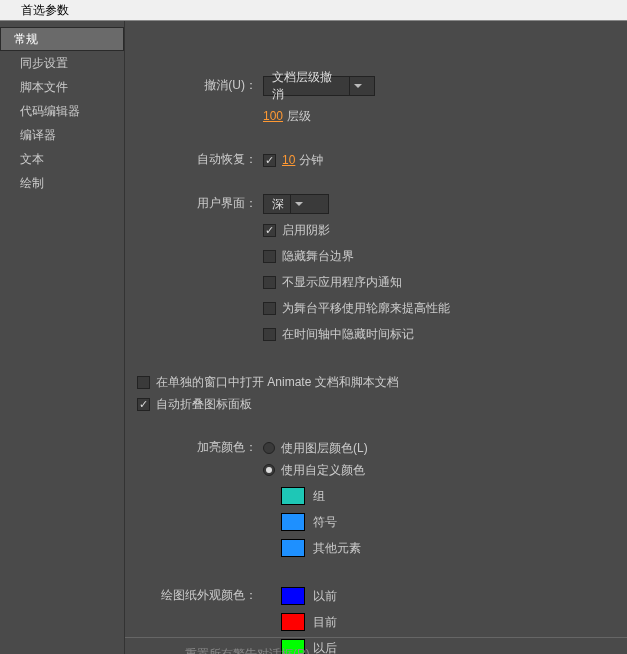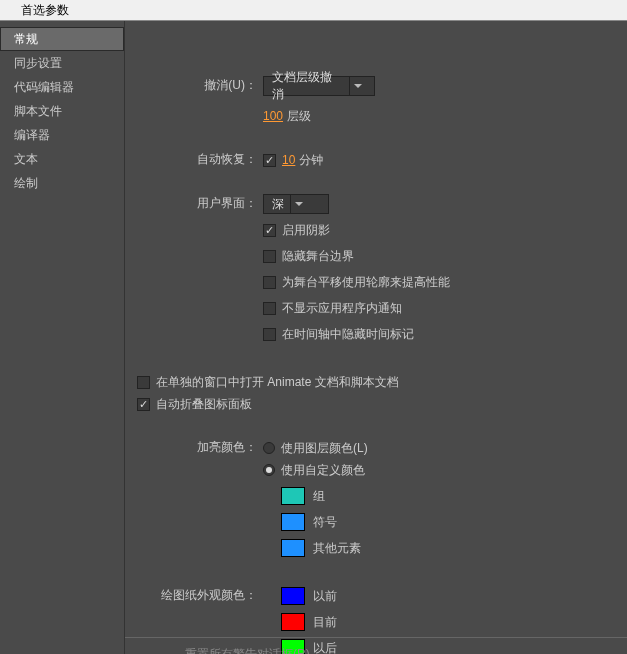--- a/index.html
+++ b/index.html
@@ -34,21 +34,21 @@
     display: flex;
     background: #4a4a4a;
   }
   .sidebar {
     width: 124px;
     background: #4a4a4a;
     border-right: 1px solid #333;
     padding-top: 6px;
   }
   .sidebar-item {
-    padding: 4px 8px 4px 14px;
+    padding: 4px 8px 4px 20px;
     color: #cccccc;
     cursor: default;
     font-size: 12px;
     line-height: 16px;
   }
   .sidebar-item.selected {
     background: #6a6a6a;
     color: #ffffff;
     border: 1px solid #2a2a2a;
     margin: 0;
@@ -187,22 +187,22 @@
 </head>
 <body>
 
 <div class="window">
   <div class="titlebar">首选参数</div>
   <div class="body">
 
     <div class="sidebar">
       <div class="sidebar-item selected"><span>常规</span></div>
       <div class="sidebar-item"><span>同步设置</span></div>
+      <div class="sidebar-item"><span>脚本文件</span></div>
       <div class="sidebar-item"><span>代码编辑器</span></div>
-      <div class="sidebar-item"><span>脚本文件</span></div>
       <div class="sidebar-item"><span>编译器</span></div>
       <div class="sidebar-item"><span>文本</span></div>
       <div class="sidebar-item"><span>绘制</span></div>
     </div>
 
     <div class="content">
       <div class="form">
 
         <div class="row">
           <div class="label-col">撤消(U)：</div>
@@ -252,25 +252,25 @@
               <div class="field-line">
                   <span class="checkbox checked"></span>
                   <span>启用阴影</span>
                 </div>
               <div class="field-line">
                   <span class="checkbox"></span>
                   <span>隐藏舞台边界</span>
                 </div>
               <div class="field-line">
                   <span class="checkbox"></span>
+                  <span>不显示应用程序内通知</span>
+                </div>
+              <div class="field-line">
+                  <span class="checkbox"></span>
                   <span>为舞台平移使用轮廓来提高性能</span>
-                </div>
-              <div class="field-line">
-                  <span class="checkbox"></span>
-                  <span>不显示应用程序内通知</span>
                 </div>
               <div class="field-line">
                   <span class="checkbox"></span>
                   <span>在时间轴中隐藏时间标记</span>
                 </div>
             </div>
           </div>
         </div>
 
         <div class="group-spacer"></div>

